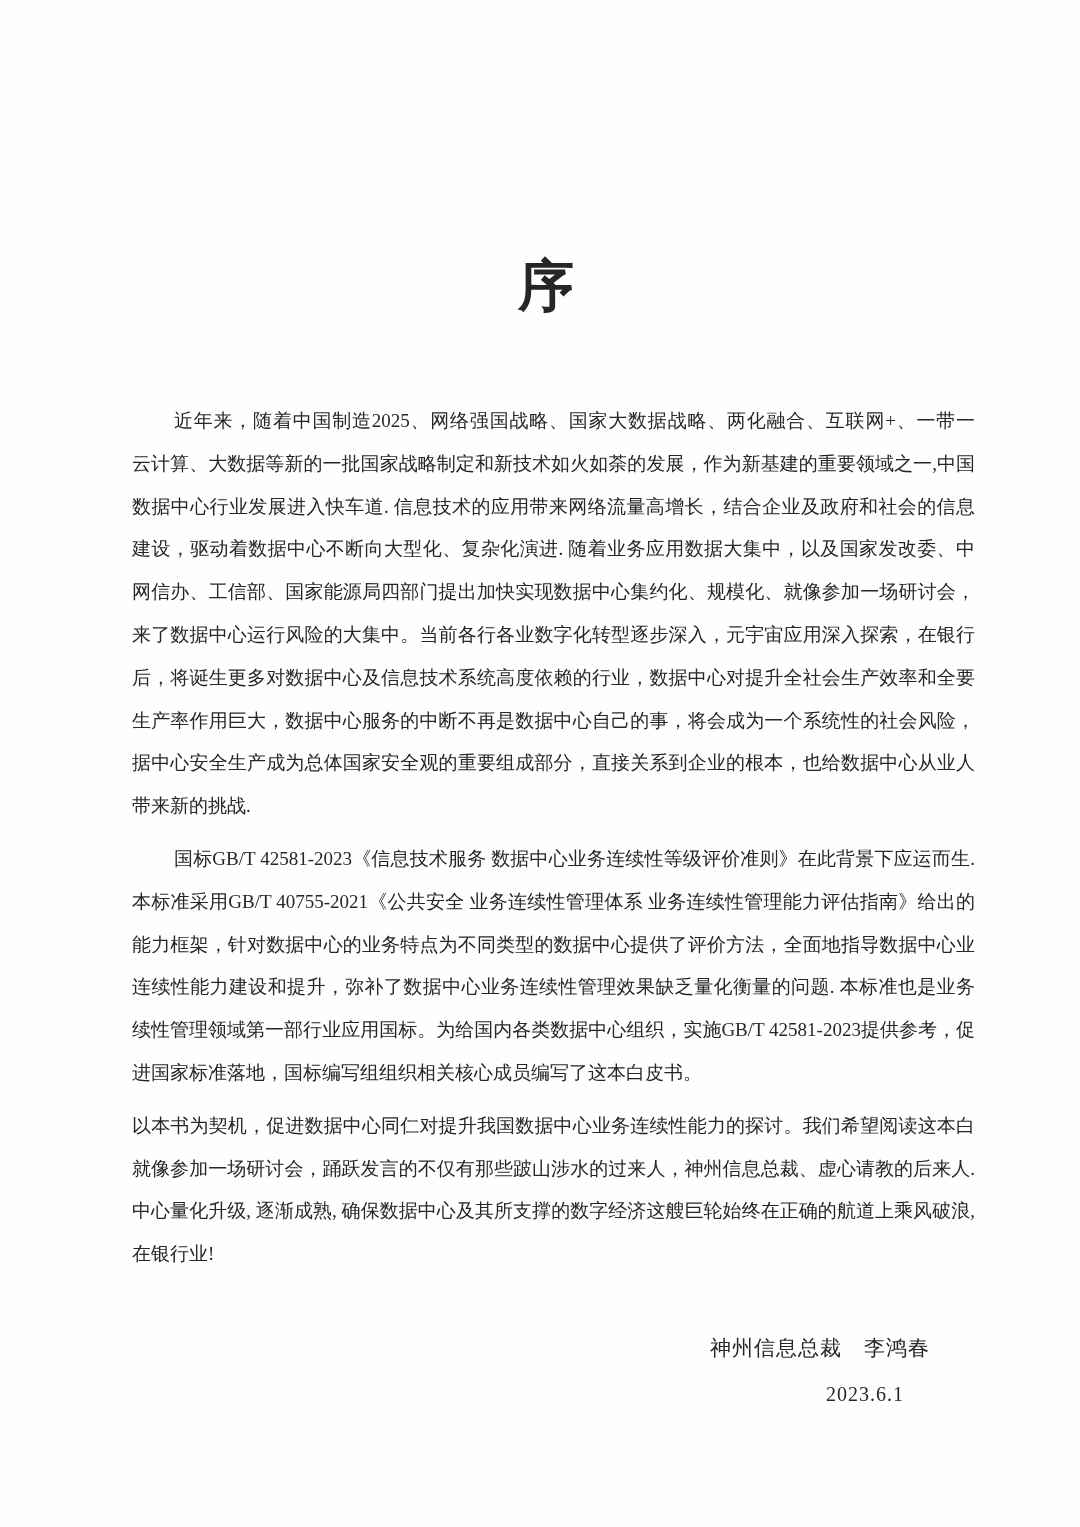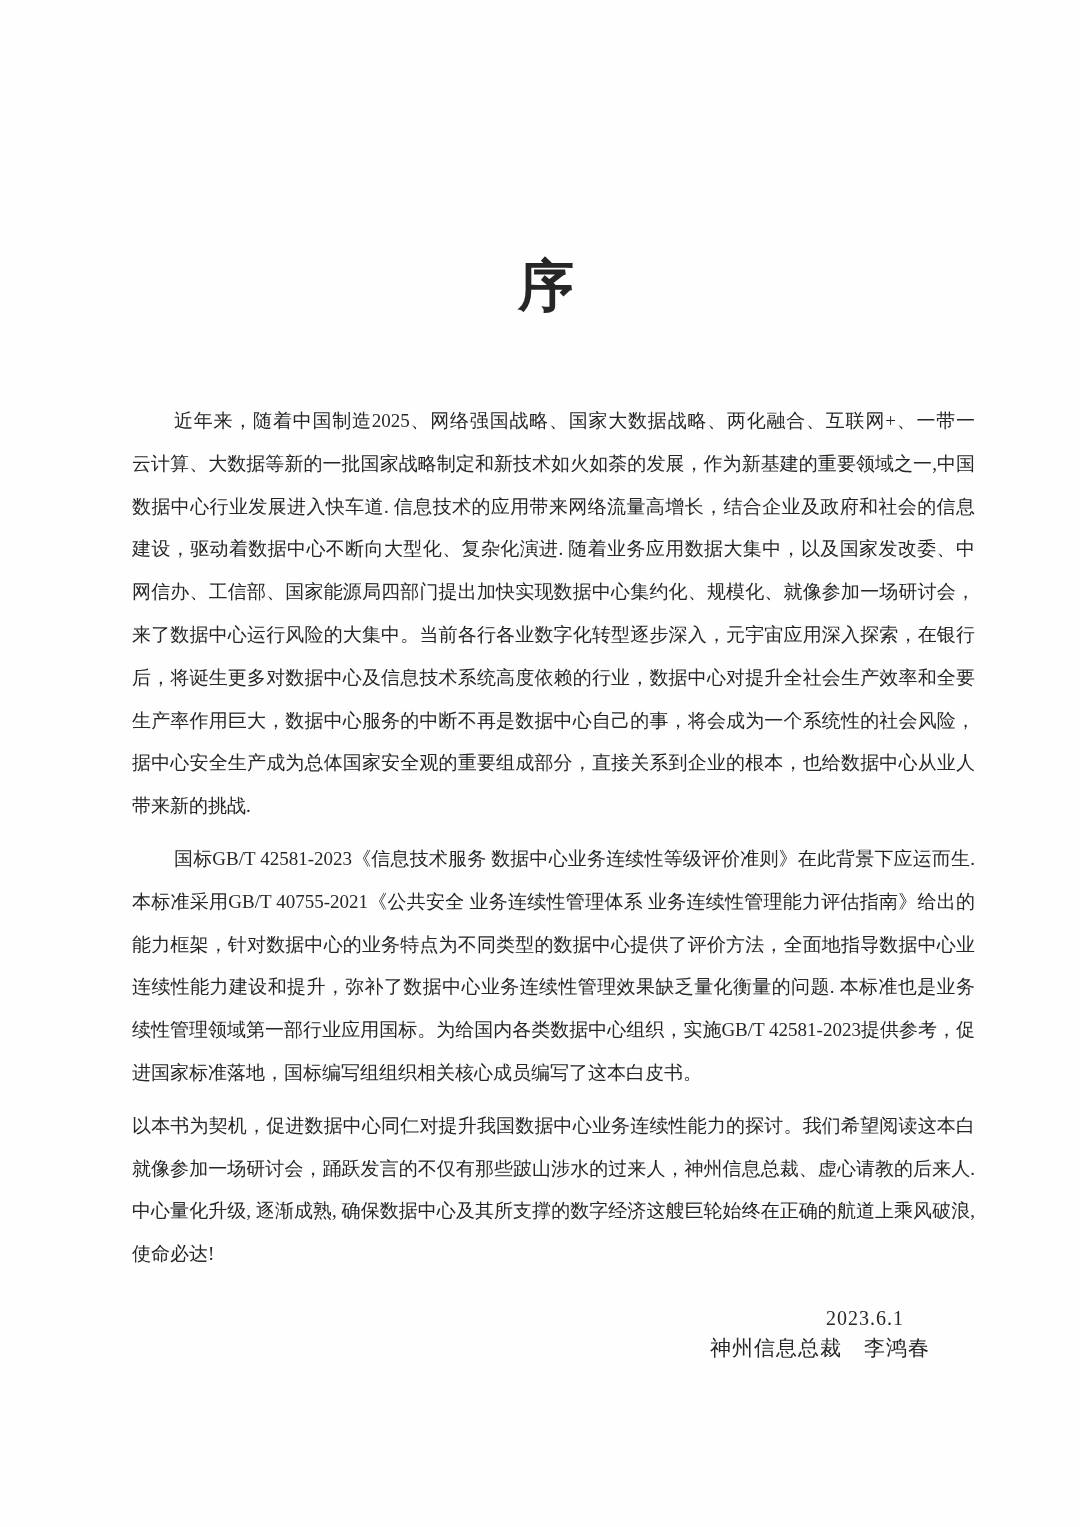--- a/index.html
+++ b/index.html
@@ -52,21 +52,21 @@
   .signature {
     position: absolute;
     top: 1333px;
     right: 150px;
     font-size: 21px;
     line-height: 30px;
     letter-spacing: 1px;
   }
   .date {
     position: absolute;
-    top: 1304px;
+    top: 1380px;
     right: 176px;
     font-size: 20px;
     line-height: 28px;
     letter-spacing: 1px;
   }
 </style>
 </head>
 <body>
 
 <div class="page">
@@ -89,18 +89,18 @@
         <div class="line">本标准采用GB/T 40755-2021《公共安全 业务连续性管理体系 业务连续性管理能力评估指南》给出的</div>
         <div class="line">能力框架，针对数据中心的业务特点为不同类型的数据中心提供了评价方法，全面地指导数据中心业务</div>
         <div class="line">连续性能力建设和提升，弥补了数据中心业务连续性管理效果缺乏量化衡量的问题. 本标准也是业务连</div>
         <div class="line">续性管理领域第一部行业应用国标。为给国内各类数据中心组织，实施GB/T 42581-2023提供参考，促</div>
         <div class="line last">进国家标准落地，国标编写组组织相关核心成员编写了这本白皮书。</div>
       </div>
       <div class="paragraph">
         <div class="line">以本书为契机，促进数据中心同仁对提升我国数据中心业务连续性能力的探讨。我们希望阅读这本白书</div>
         <div class="line">就像参加一场研讨会，踊跃发言的不仅有那些跛山涉水的过来人，神州信息总裁、虚心请教的后来人.</div>
         <div class="line">中心量化升级, 逐渐成熟, 确保数据中心及其所支撑的数字经济这艘巨轮始终在正确的航道上乘风破浪,</div>
-        <div class="line last">使命必达!</div>
+        <div class="line last">在银行业!</div>
       </div>
     </div>
   <div class="signature">神州信息总裁　李鸿春</div>
   <div class="date">2023.6.1</div>
 </div>
 
 </body></html>

